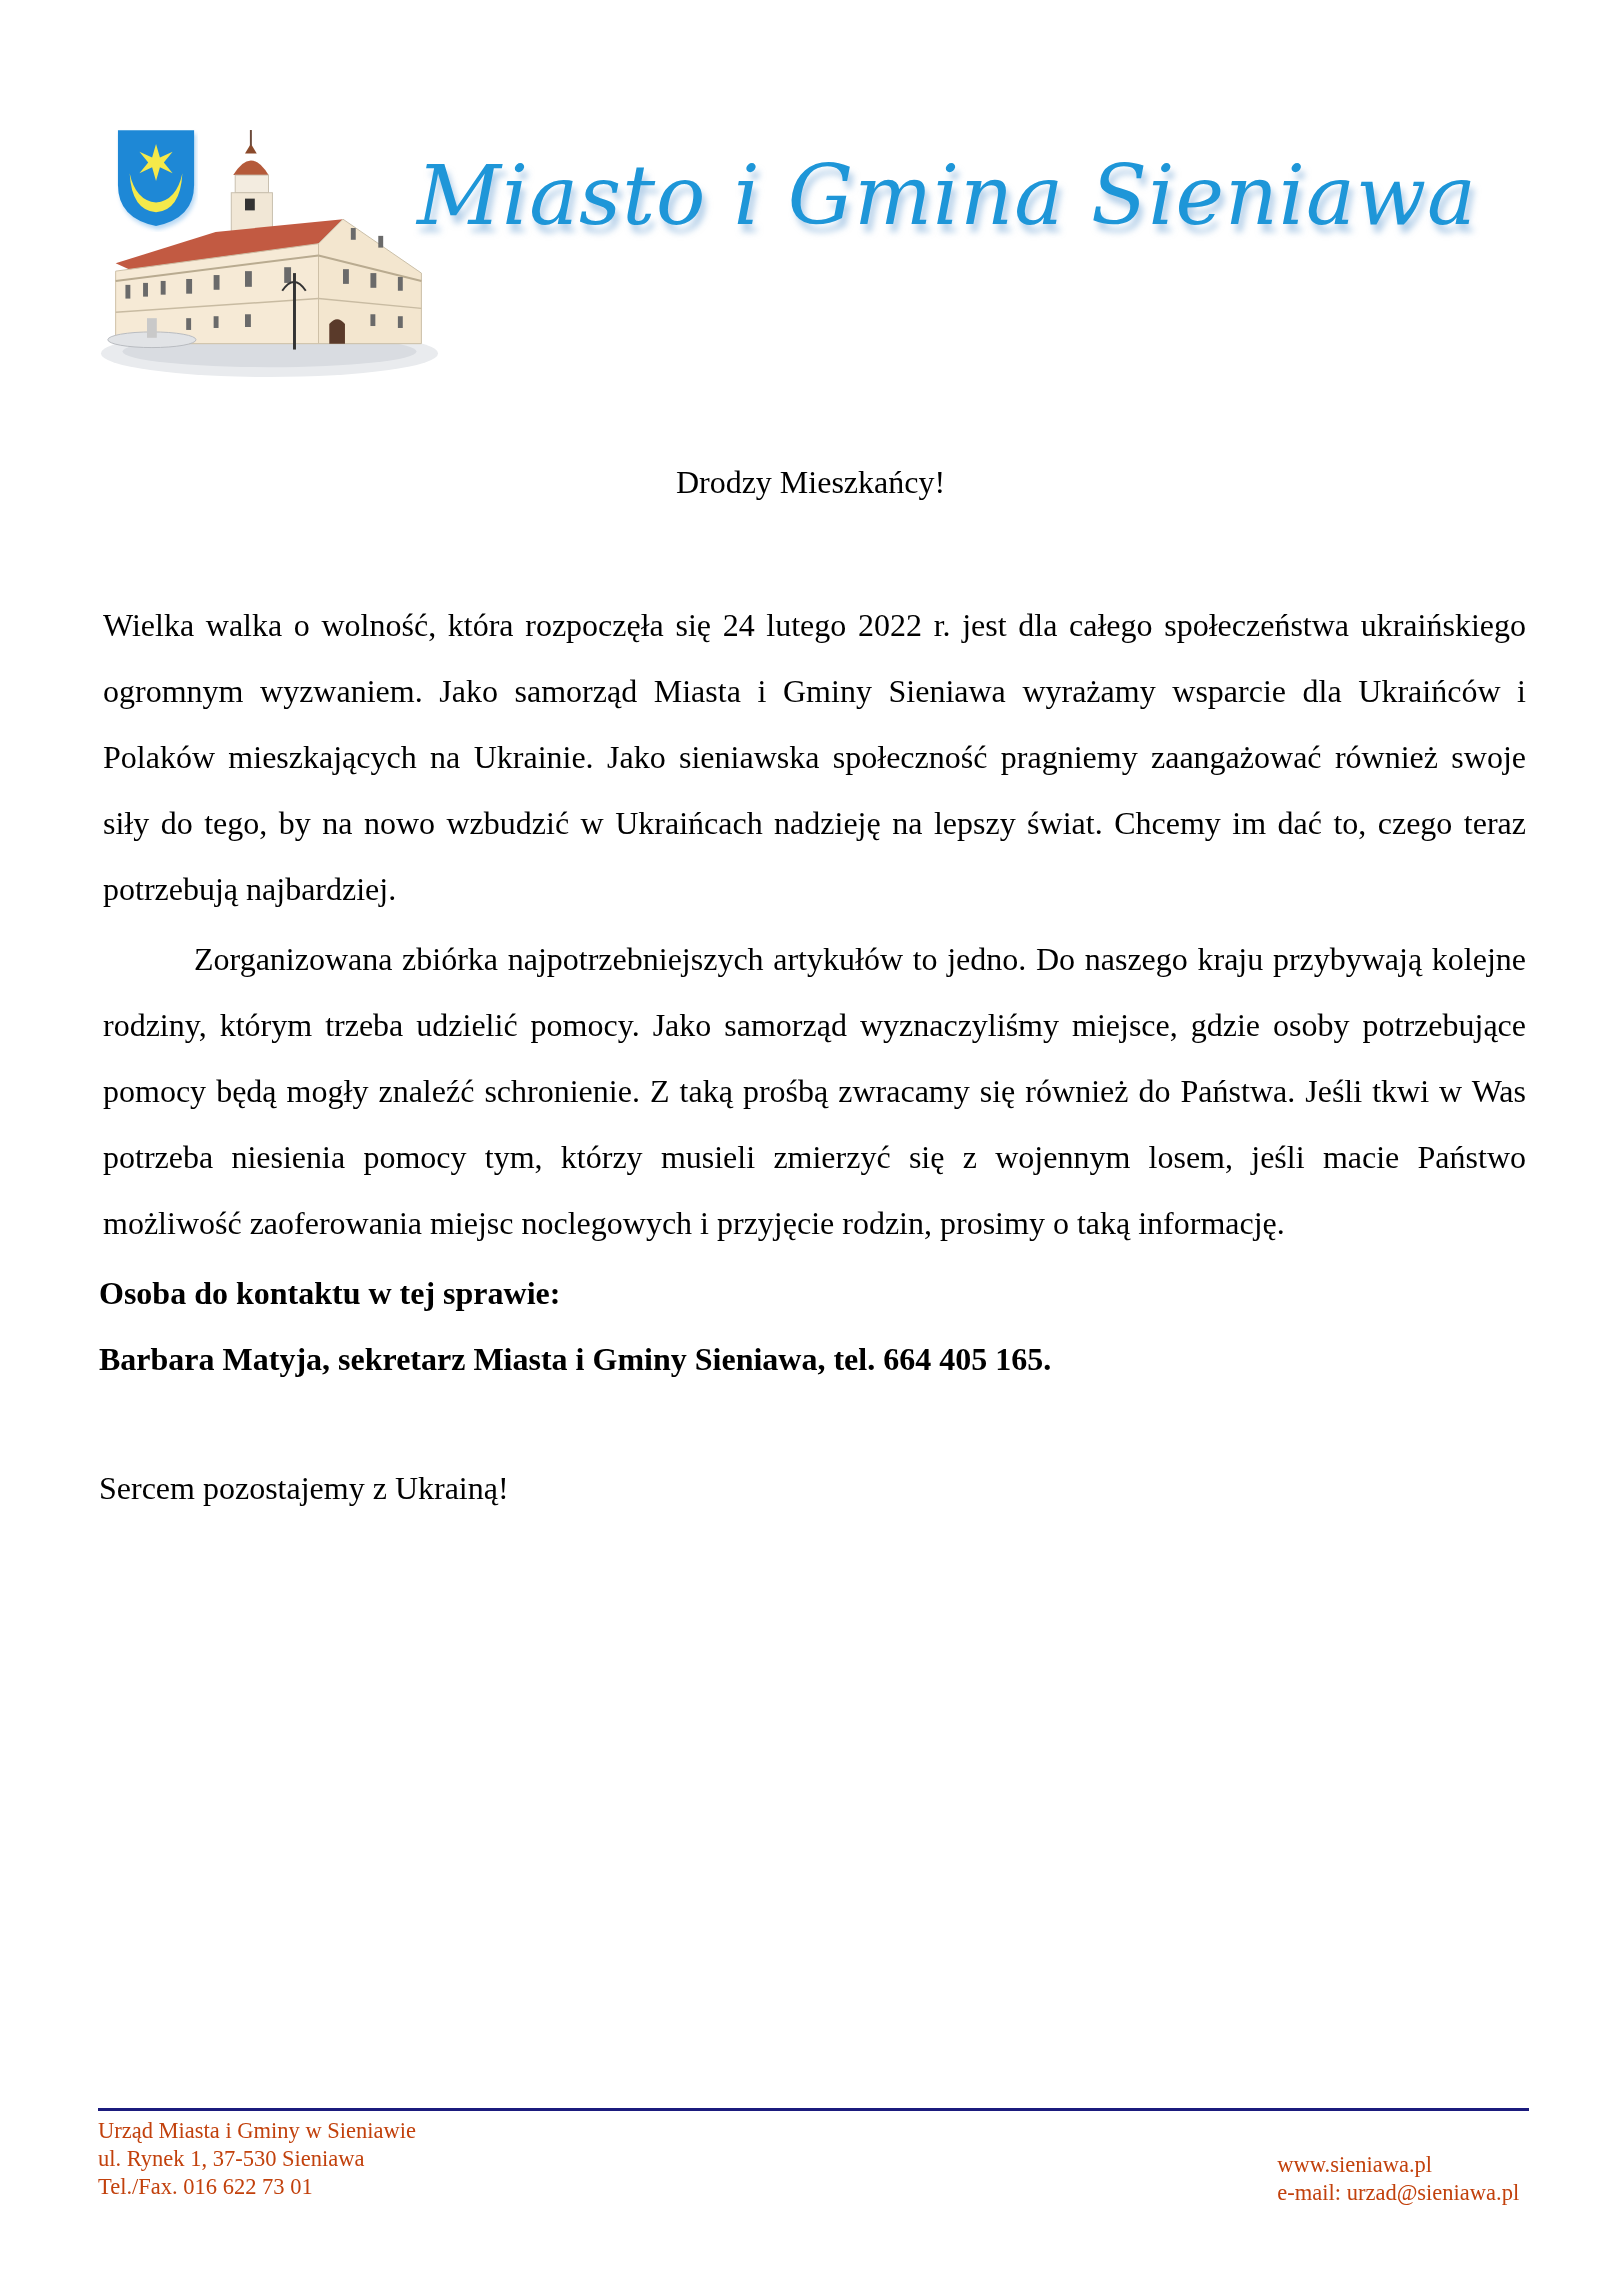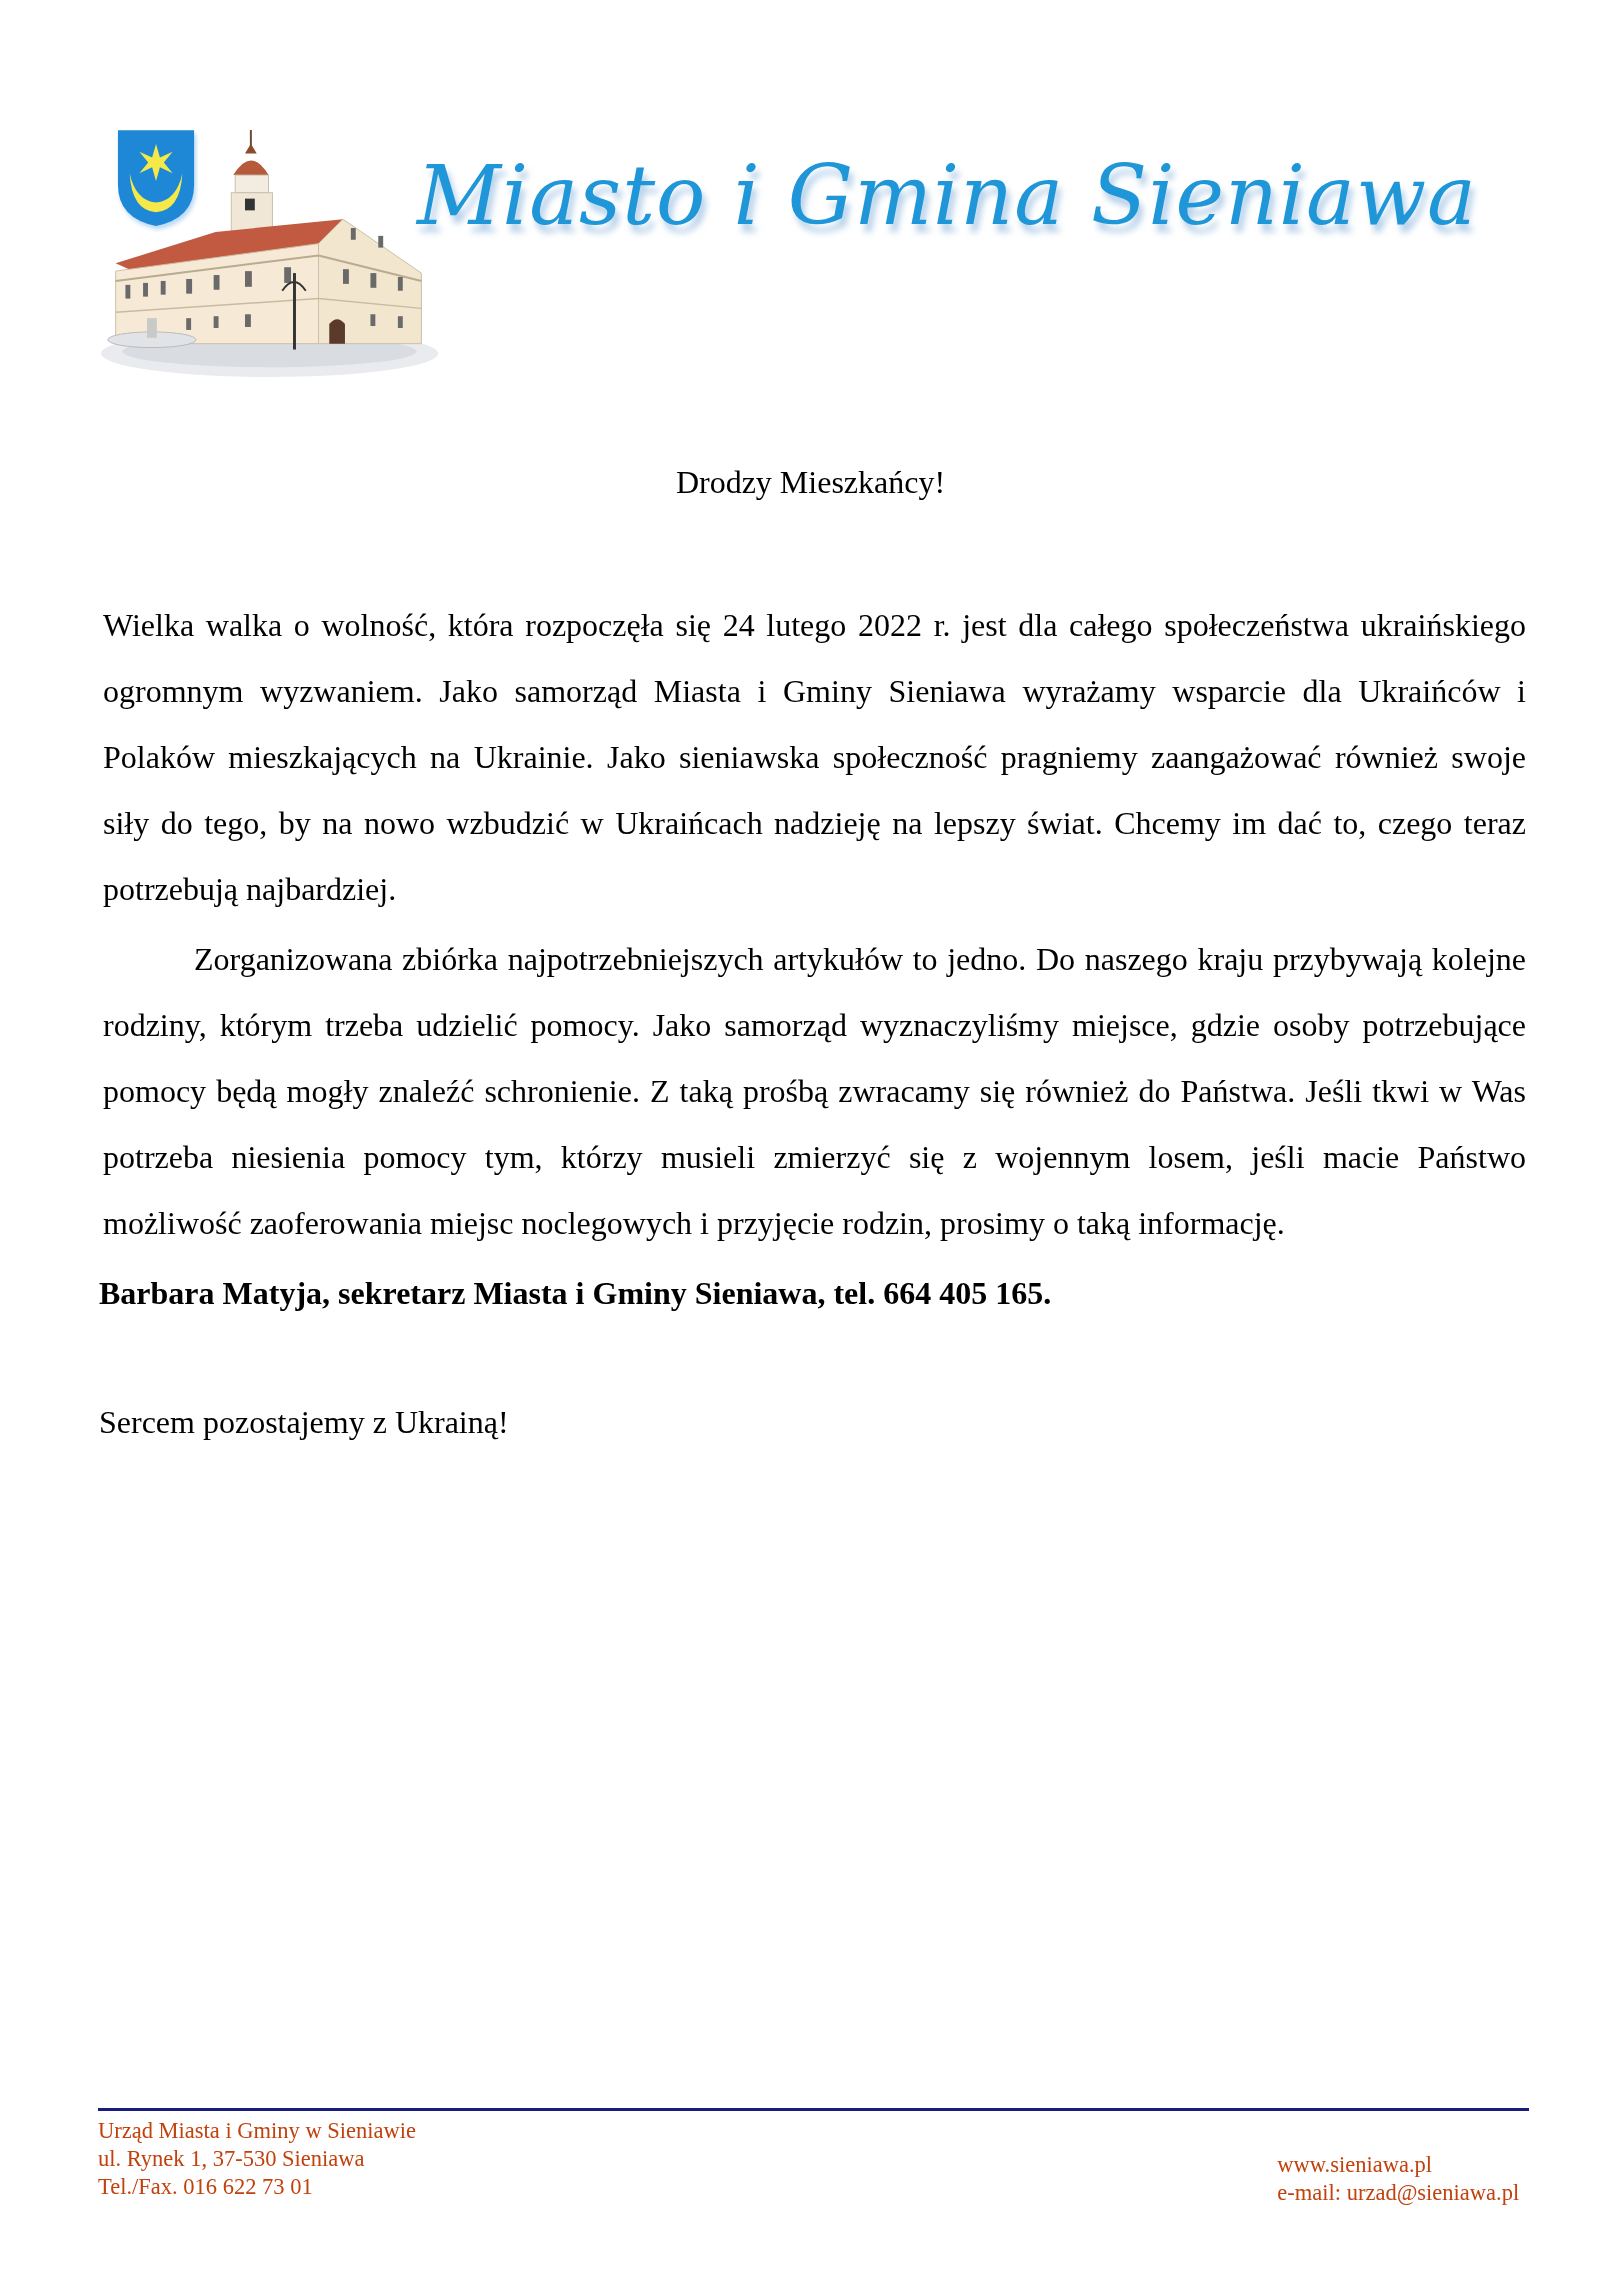--- a/index.html
+++ b/index.html
@@ -104,20 +104,21 @@
     </svg>
 
     <div class="wordmark">Miasto i Gmina Sieniawa</div>
   </div>
 
   <div class="doc-text salutation">Drodzy Mieszkańcy!</div>
 
   <div class="doc-text body">
     <p class="para">Wielka walka o wolność, która rozpoczęła się 24 lutego 2022 r. jest dla całego społeczeństwa ukraińskiego ogromnym wyzwaniem. Jako samorząd Miasta i Gminy Sieniawa wyrażamy wsparcie dla Ukraińców i Polaków mieszkających na Ukrainie. Jako sieniawska społeczność pragniemy zaangażować również swoje siły do tego, by na nowo wzbudzić w Ukraińcach nadzieję na lepszy świat. Chcemy im dać to, czego teraz potrzebują najbardziej.</p>
     <p class="para indent">Zorganizowana zbiórka najpotrzebniejszych artykułów to jedno. Do naszego kraju przybywają kolejne rodziny, którym trzeba udzielić pomocy. Jako samorząd wyznaczyliśmy miejsce, gdzie osoby potrzebujące pomocy będą mogły znaleźć schronienie. Z taką prośbą zwracamy się również do Państwa. Jeśli tkwi w Was potrzeba niesienia pomocy tym, którzy musieli zmierzyć się z wojennym losem, jeśli macie Państwo możliwość zaoferowania miejsc noclegowych i przyjęcie rodzin, prosimy o taką informację.</p>
+    <p class="bold">Osoba do kontaktu w tej sprawie:</p>
     <p class="bold">Barbara Matyja, sekretarz Miasta i Gminy Sieniawa, tel. 664 405 165.</p>
     <p class="closing">Sercem pozostajemy z Ukrainą!</p>
   </div>
 
   <div class="footer-rule"></div>
   <div class="footer">
     <div class="footer-left">
       <span class="footer-line">Urząd Miasta i Gminy w Sieniawie</span>
       <span class="footer-line">ul. Rynek 1, 37-530 Sieniawa</span>
       <span class="footer-line">Tel./Fax. 016 622 73 01</span>

